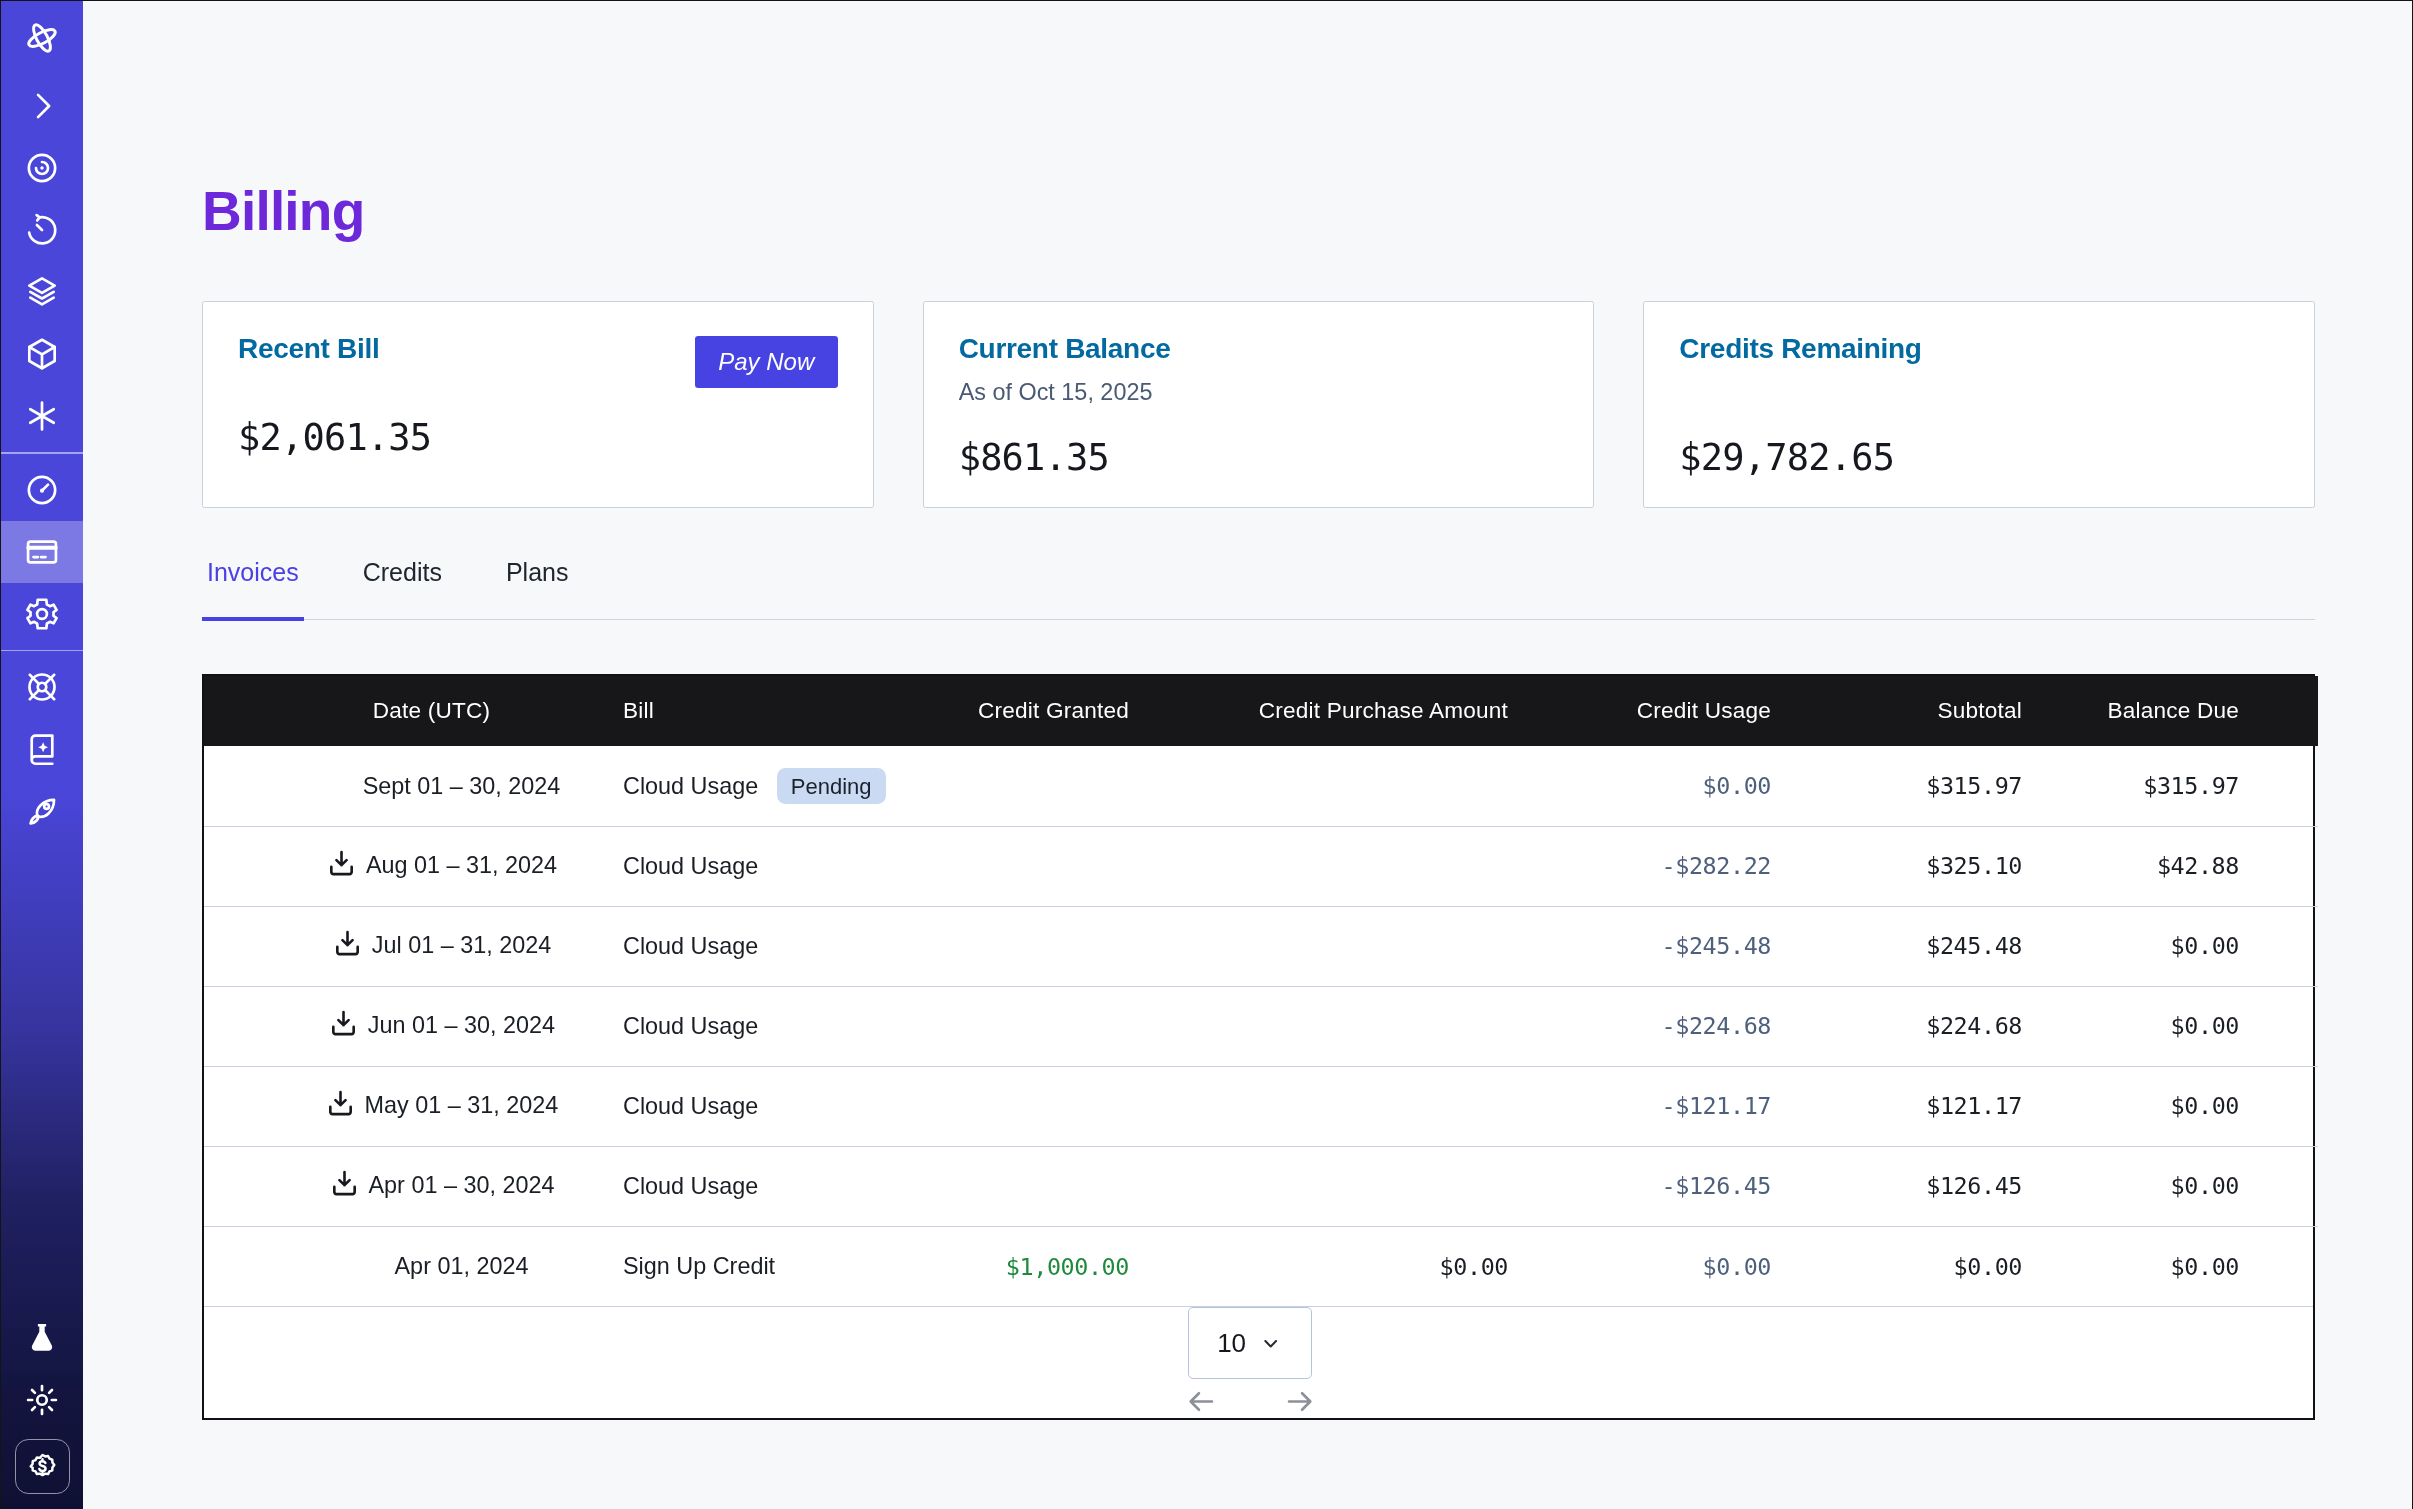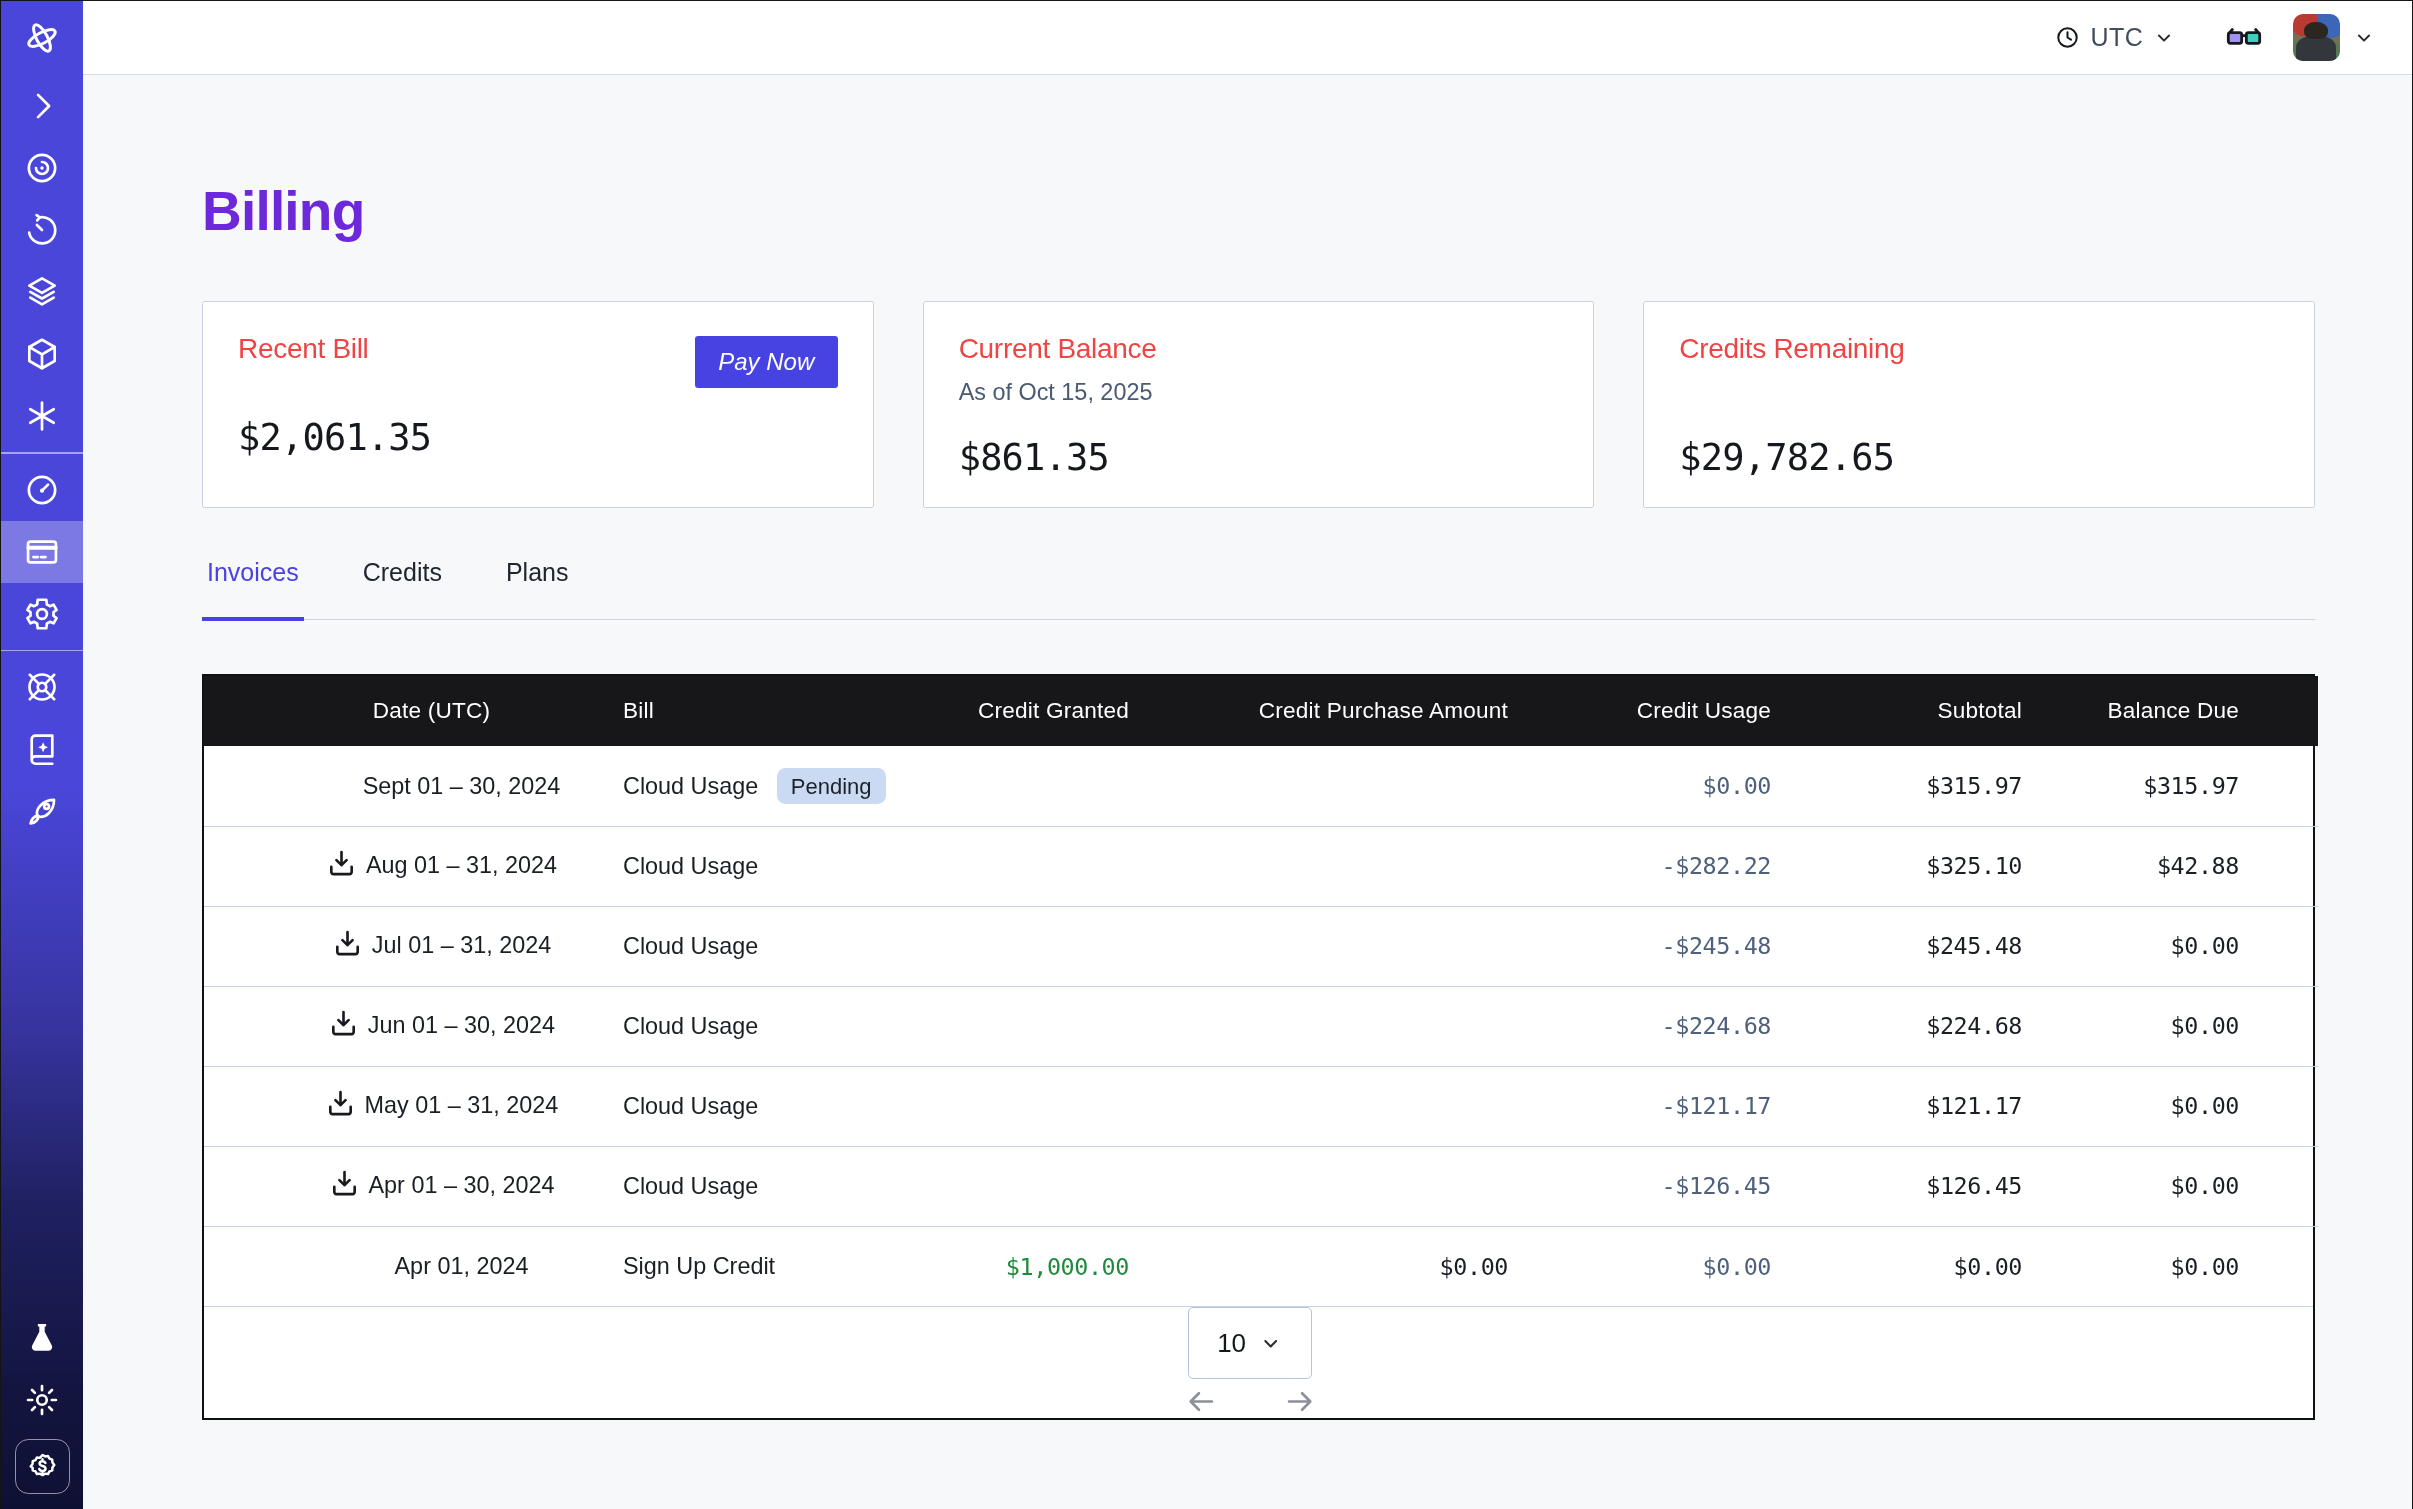--- a/index.html
+++ b/index.html
@@ -37,21 +37,21 @@
   .avatar::after{content:"";position:absolute;left:11.7px;top:8.4px;width:23.4px;height:16.7px;border-radius:50% 50% 40% 40%;background:#2c2620;}
   .avatar::before{content:"";position:absolute;left:3.3px;top:22px;width:40px;height:28.5px;border-radius:40% 40% 0 0;background:#33373b;}
   .acct-chev{margin-left:13.4px;cursor:pointer;}
   
   .content{position:absolute;left:82px;top:74px;right:0;bottom:0;padding:0 97px 0 119px;}
   h1.page-title{margin:107px 0 0 0;font-size:55px;line-height:59px;font-weight:600;color:#6d28d9;letter-spacing:-0.8px;}
   
   .cards{display:flex;gap:49px;margin-top:60px;}
   .card{flex:1 1 0;height:207px;background:#fff;border:1.7px solid #c7d1e0;border-radius:2.5px;padding:28.5px 35px;}
   .card-head{display:flex;align-items:flex-start;justify-content:space-between;}
-  .card-title{font-size:28px;font-weight:400;color:#ef4444;letter-spacing:-0.3px;line-height:35px;}
+  .card-title{font-size:28px;font-weight:700;color:#0369a1;letter-spacing:-0.3px;line-height:35px;}
   .pay-btn{background:#4643e2;color:#fff;border:none;border-radius:3.3px;height:52px;padding:0 23.4px;
     font-size:24px;font-family:"Liberation Sans",sans-serif;cursor:pointer;margin-top:5px;font-style:italic;}
   .card-sub{margin-top:11.7px;font-size:23.4px;color:#4a5a74;height:30px;line-height:30px;}
   .card-amount{margin-top:28.5px;font-family:"DejaVu Sans Mono",monospace;font-size:37px;color:#15181e;letter-spacing:-0.8px;}
   
   .tabs{margin-top:50px;display:flex;gap:54px;border-bottom:1.7px solid #ccd5e1;}
   .tab{font-size:25px;color:#20262f;padding:0 5px 22px 5px;cursor:pointer;}
   .tab.active{color:#4b40e6;border-bottom:4.2px solid #4b40e6;margin-bottom:-1.7px;padding-bottom:30px;}
   
   .tableblock{margin-top:54px;border:2.5px solid #101114;background:#fff;}
@@ -263,38 +263,20 @@
           </svg>
         </div>
         <div class="boxed-badge">
            <svg viewBox="0 0 42 42" width="35" height="35">
             <use href="#coin-dollar-icon"></use>
           </svg>
         </div>
       </div>
     </nav>
 
-  <header class="topbar">
-    <div class="tz">
-      <svg class="clk" viewBox="0 0 32 32" width="27" height="27">
-          <use href="#clock-icon"></use>
-        </svg>
-      <span class="tz-label">UTC</span>
-      <svg class="chev" viewBox="0 0 26 26" width="22" height="22">
-          <use href="#chevron-down-icon"></use>
-        </svg>
-    </div>
-    <svg class="glasses" viewBox="0 0 48 48" width="40" height="40">
-        <use href="#glasses-icon"></use>
-      </svg>
-    <div class="avatar"></div>
-    <svg class="chev acct-chev" viewBox="0 0 26 26" width="22" height="22">
-        <use href="#chevron-down-icon"></use>
-      </svg>
-  </header>
 
   <main class="content">
     <h1 class="page-title">Billing</h1>
 
     <section class="cards">
       <div class="card">
         <div class="card-head">
           <div class="card-title">Recent Bill</div>
           <button class="pay-btn">Pay Now</button>
         </div>

